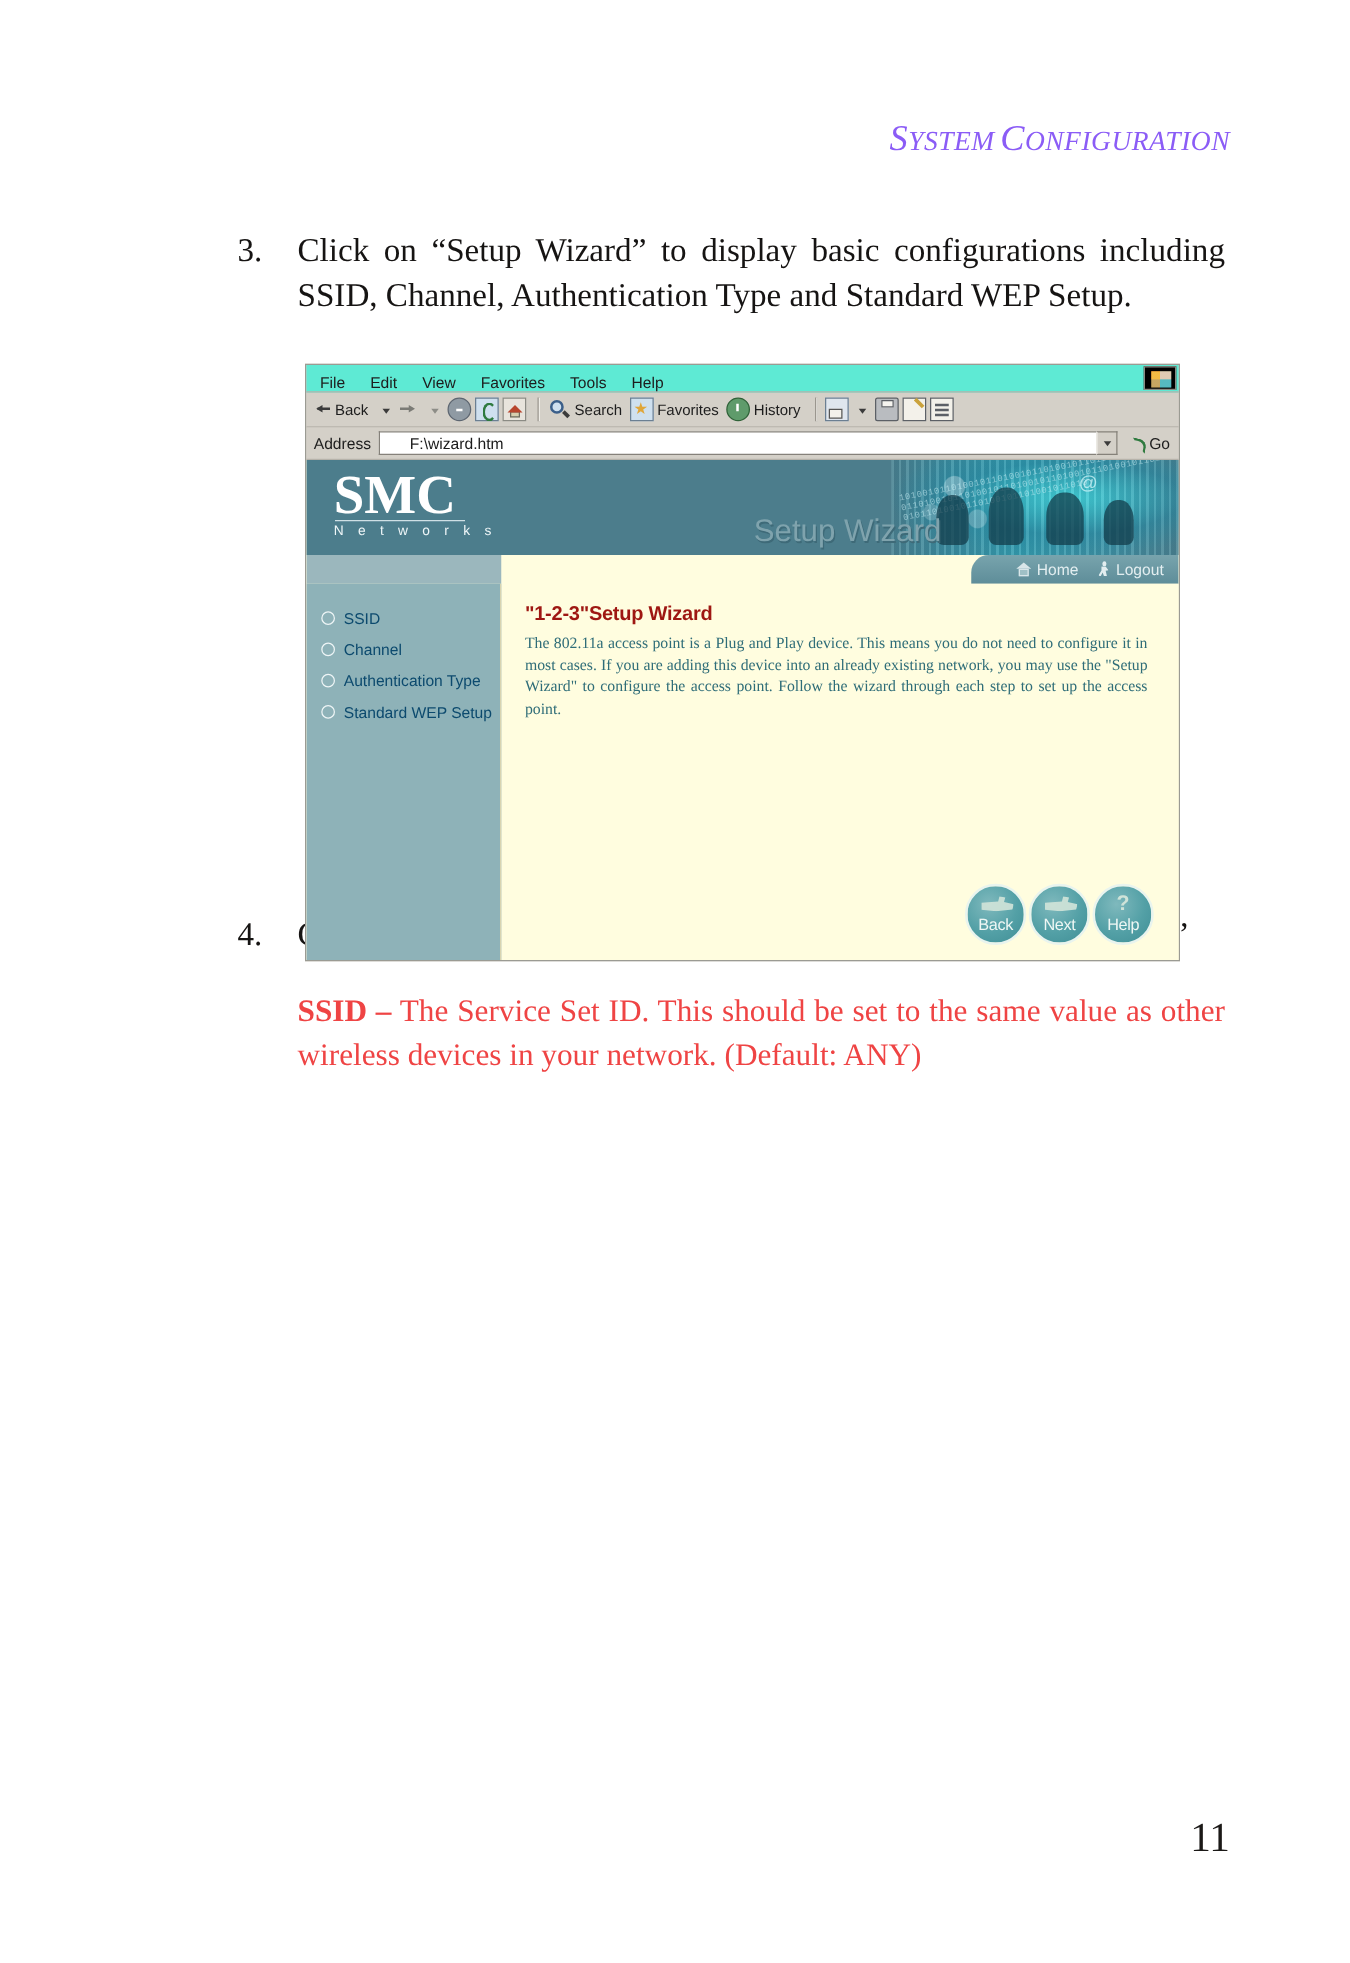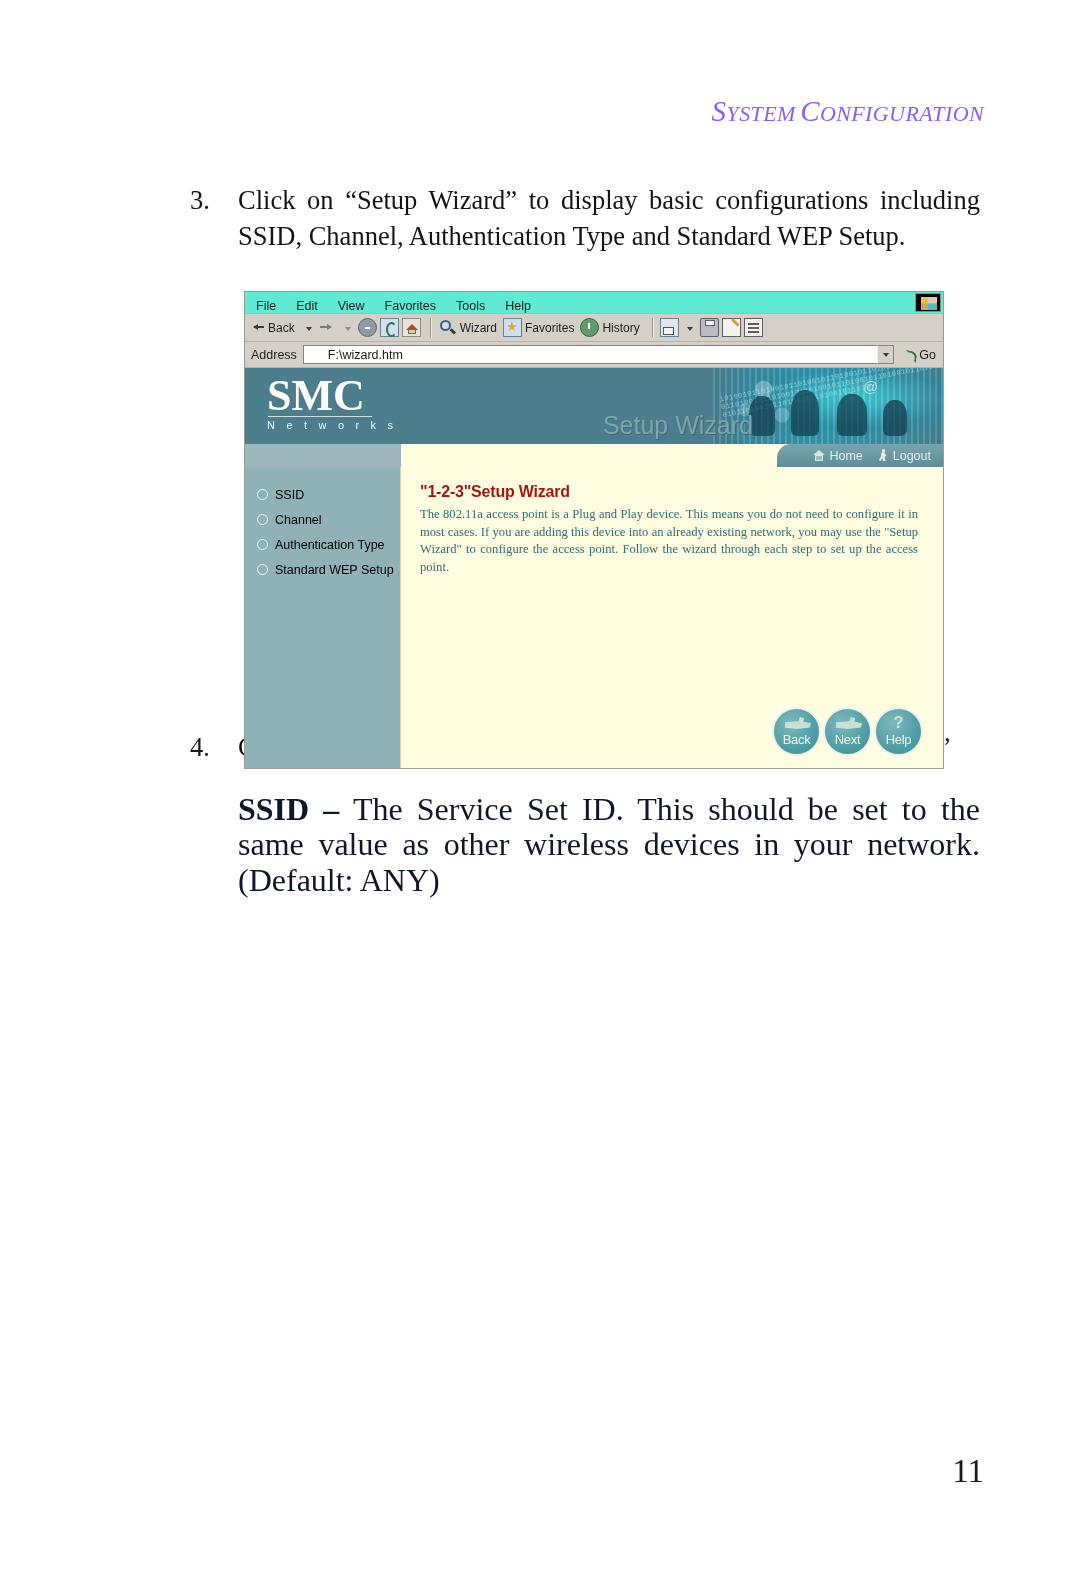--- a/index.html
+++ b/index.html
@@ -53,23 +53,23 @@
   }
   .list-text {
     flex: 1 1 auto;
     text-align: justify;
     text-justify: inter-word;
   }
   .list-text.nojust { text-align: left; }
 
   .indent-para {
     margin-left: 48px;
-    font-size: 32px;
+    font-size: 25px;
     line-height: 35.5px;
-    color: #0f172a;
+    color: #ef4444;
     text-align: justify;
   }
   .note-para {
     font-size: 26.5px;
     line-height: 35.5px;
     color: #161413;
     text-align: left;
   }
   .b { font-weight: bold; }
   .spacer-ssid { height: 26px; }
@@ -616,21 +616,21 @@
     padding-top: 15px;
   }
   .side-item {
     display: flex;
     align-items: center;
     gap: 7px;
     padding: 0 0 0 12px;
     height: 25px;
     font-family: "Liberation Sans", sans-serif;
     font-size: 12.5px;
-    color: #000000;
+    color: #0c4a6e;
     white-space: nowrap;
   }
   .side-bullet {
     width: 11px; height: 11px;
     border-radius: 50%;
     border: 1.5px solid #eef5f6;
     box-sizing: border-box;
     flex: 0 0 11px;
   }
 
@@ -772,21 +772,21 @@
     <span class="tb-btn">
         <span class="arrow-r"></span>
       </span>
     <span class="caret dim"></span>
     <span class="tb-icon ico-stop"></span>
     <span class="tb-icon ico-refresh"></span>
     <span class="tb-icon ico-home"></span>
     <span class="tb-sep"></span>
     <span class="tb-btn">
         <span class="tb-icon ico-search"></span>
-        <span>Wizard</span>
+        <span>Search</span>
       </span>
     <span class="tb-btn">
         <span class="tb-icon ico-fav"></span>
         <span>Favorites</span>
       </span>
     <span class="tb-btn">
         <span class="tb-icon ico-hist"></span>
         <span>History</span>
       </span>
     <span class="tb-sep"></span>

